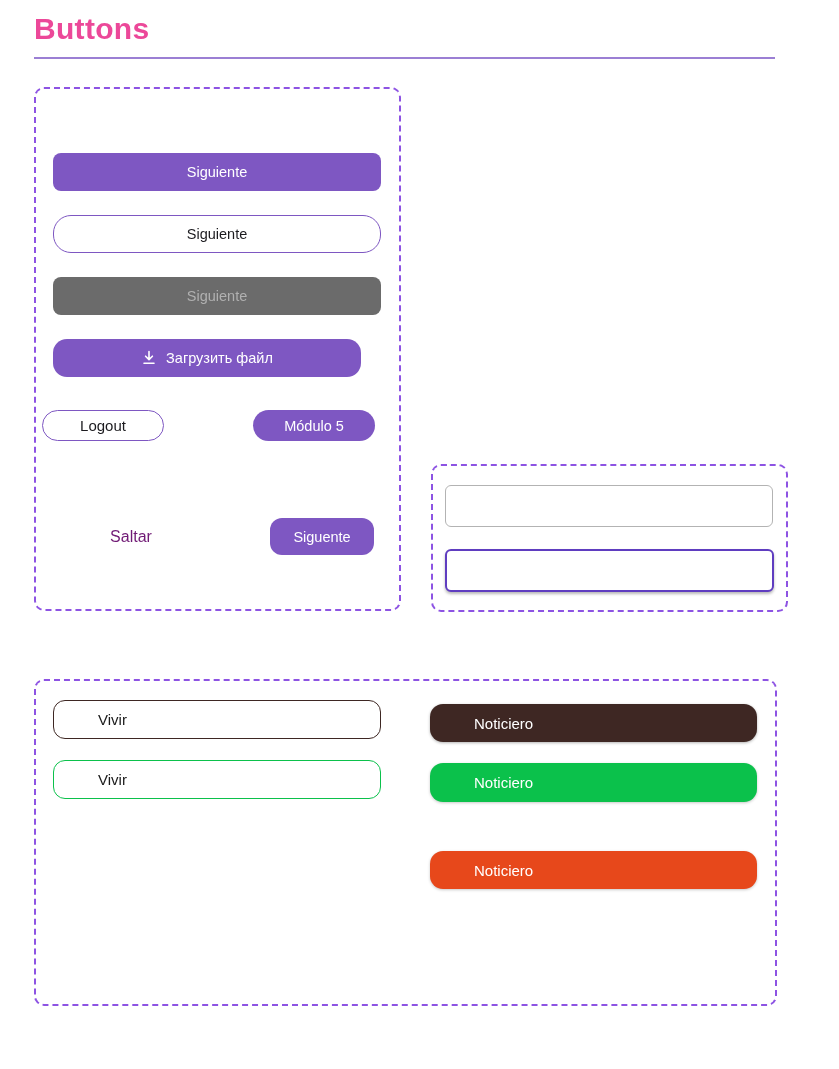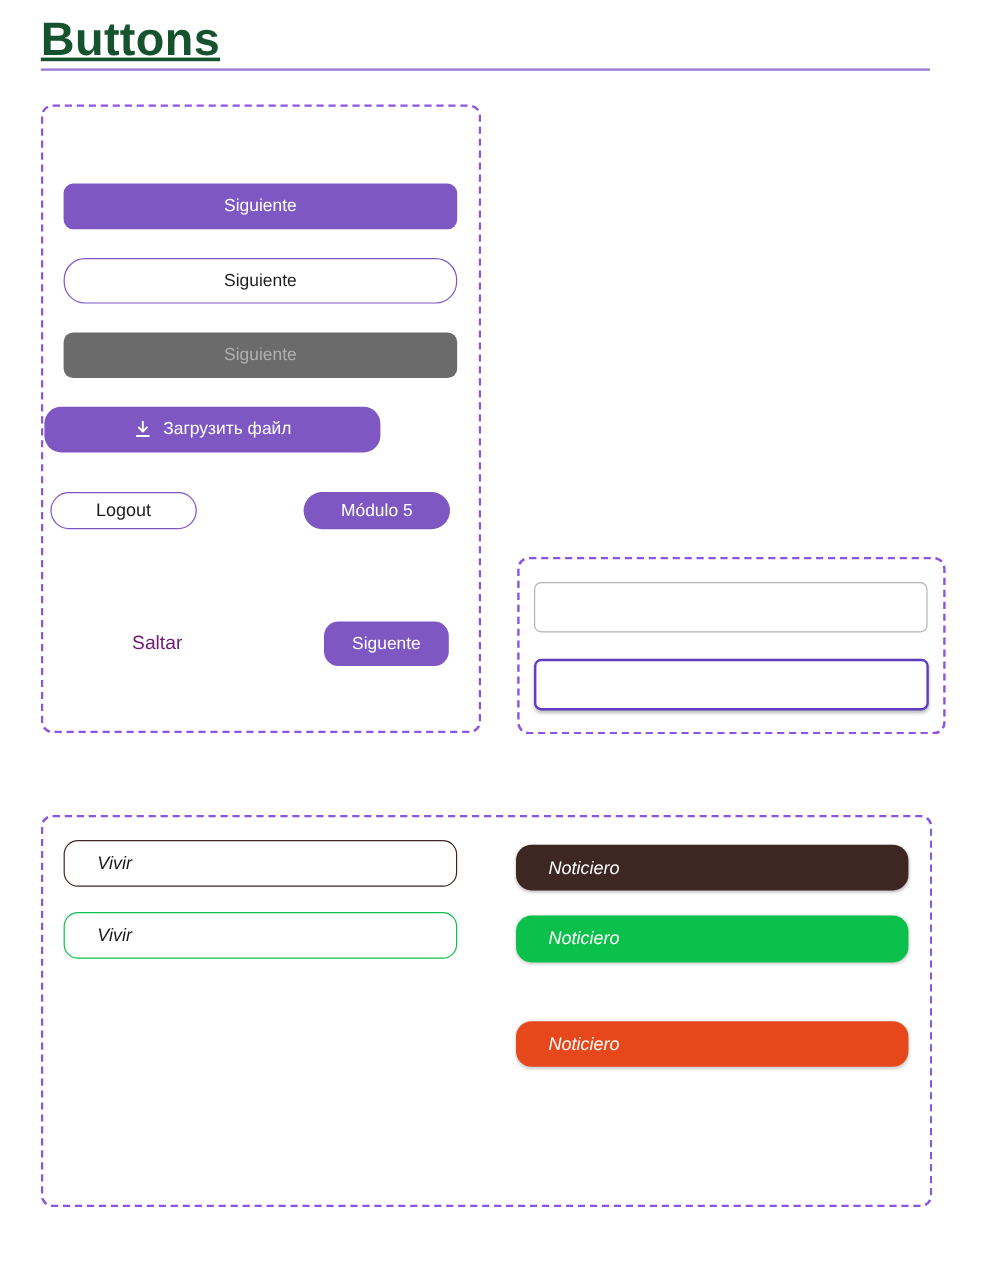--- a/index.html
+++ b/index.html
@@ -1,21 +1,21 @@
 <!DOCTYPE html>
 <html><head>
 <meta charset="utf-8">
 <style>
   * { box-sizing: border-box; margin: 0; padding: 0; }
   html, body { width: 839px; height: 1069px; background: #ffffff; }
   body { font-family: "Liberation Sans", sans-serif; position: relative; }
 
   .page-title {
     position: absolute; left: 34px; top: 12px;
-    font-size: 39px; font-weight: 700; color: #14532d; letter-spacing: 0.3px; text-decoration: underline;
+    font-size: 30px; font-weight: 700; color: #ec4899; letter-spacing: 0.3px;
   }
   .title-divider {
     position: absolute; left: 34px; top: 57px; width: 741px; height: 2px;
     background: #9b7fd4;
   }
 
   .dashed-panel {
     position: absolute; border: 2px dashed #8d53e3; border-radius: 10px;
   }
   #panel-primary  { left: 34px;  top: 87px;  width: 367px; height: 524px; }
@@ -28,40 +28,40 @@
     font-family: "Liberation Sans", sans-serif; white-space: nowrap; text-align: right;
   }
   .btn-primary  { background: #7e57c2; color: #ffffff; }
   .btn-outlined { background: #ffffff; border: 1.5px solid #7e57c2; color: #1c1b1f; }
   .btn-disabled { background: #6b6b6b; color: #b0b0b0; }
 
   
   .b-sig-filled   { left: 17px;  top: 64px;  width: 328px; height: 38px; border-radius: 8px; }
   .b-sig-outline  { left: 17px;  top: 126px; width: 328px; height: 38px; border-radius: 18px; }
   .b-sig-disabled { left: 17px;  top: 188px; width: 328px; height: 38px; border-radius: 8px; }
-  .b-upload       { left: 1px;  top: 250px; width: 280px; height: 38px; border-radius: 14px; gap: 9px; }
+  .b-upload       { left: 17px;  top: 250px; width: 308px; height: 38px; border-radius: 14px; gap: 9px; }
   .b-logout       { left: 6px;  top: 321px; width: 122px; height: 31px; border-radius: 16px; font-size: 15px; }
   .b-modulo1      { left: 217px; top: 321px; width: 122px; height: 31px; border-radius: 16px; }
   .b-modulo3      { left: 217px; top: 368px; width: 122px; height: 31px; border-radius: 16px; color: #1c1b1f; }
   .b-saltar       { left: 43px;  top: 437px; width: 104px; height: 22px; color: #701a75; font-size: 16px; background: none; }
   .b-siguente     { left: 234px; top: 429px; width: 104px; height: 37px; border-radius: 12px; }
 
   .download-icon svg { display: block; }
 
   
   .text-input {
     position: absolute; border-radius: 6px; background: #ffffff; outline: none;
     font-family: "Liberation Sans", sans-serif; font-size: 15px; padding: 0 12px;
   }
   .input-default { left: 12px; top: 19px; width: 328px; height: 42px; border: 1px solid #b3b3b3; }
   .input-focused { left: 12px; top: 83px; width: 329px; height: 43px; border: 2px solid #5f3dc0;
                    box-shadow: 0 2px 3px rgba(0,0,0,0.28); }
 
   
-  .btn-left { justify-content: flex-start; padding-left: 27px; font-size: 15px; font-style: italic; }
+  .btn-left { justify-content: flex-start; padding-left: 44px; font-size: 15px; }
   .b-vivir-dark   { left: 17px;  top: 19px;  width: 328px; height: 39px; border-radius: 12px;
                     background: #ffffff; border: 1.5px solid #3e2723; color: #1a1a1a; }
   .b-vivir-green  { left: 17px;  top: 79px;  width: 328px; height: 39px; border-radius: 12px;
                     background: #ffffff; border: 1.5px solid #0bc14b; color: #1a1a1a; }
   .b-not-dark     { left: 394px; top: 23px;  width: 327px; height: 38px; border-radius: 13px;
                     background: #3e2723; color: #ffffff; box-shadow: 0 1px 3px rgba(0,0,0,0.3); }
   .b-not-green    { left: 394px; top: 82px;  width: 327px; height: 39px; border-radius: 13px;
                     background: #0bc14b; color: #ffffff; box-shadow: 0 1px 3px rgba(0,0,0,0.22); }
   .b-not-orange   { left: 394px; top: 170px; width: 327px; height: 38px; border-radius: 13px;
                     background: #e7481b; color: #ffffff; box-shadow: 0 1px 3px rgba(0,0,0,0.22); }

